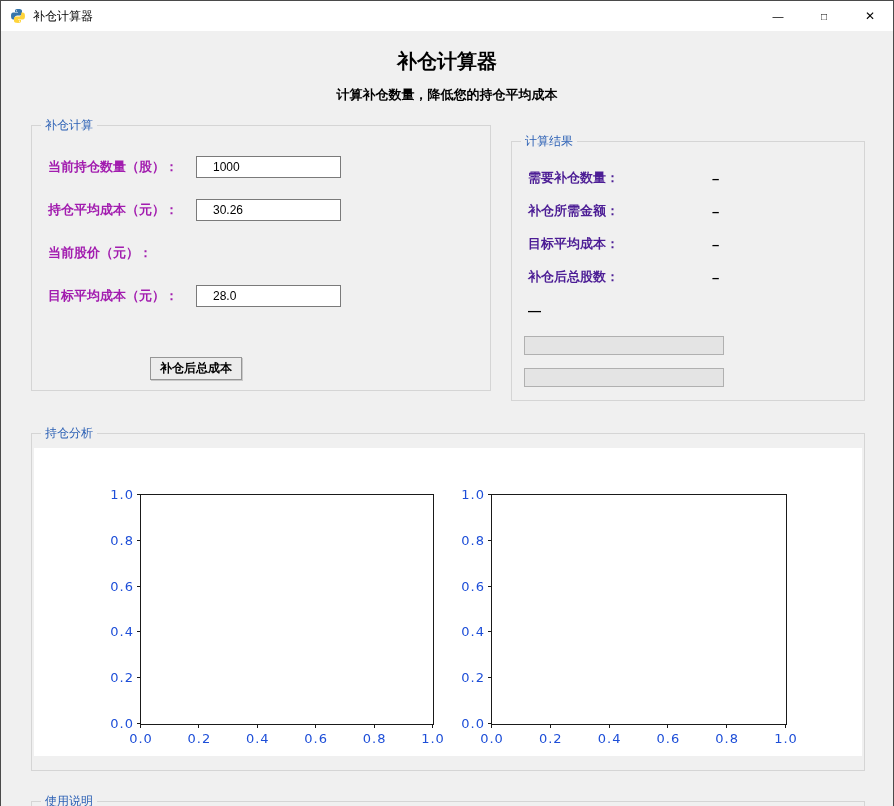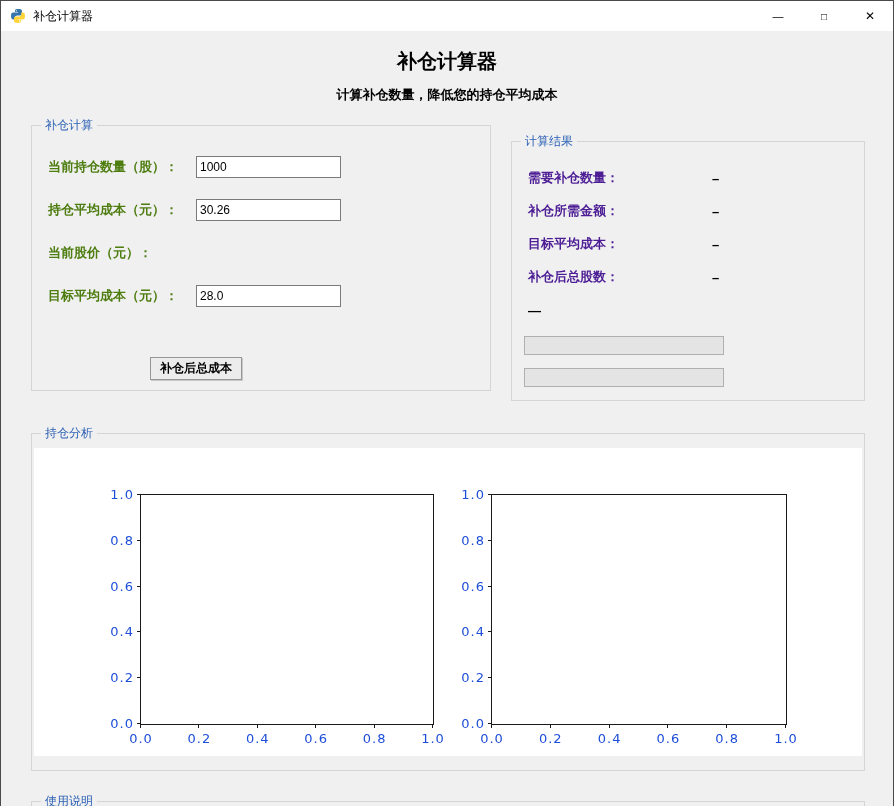--- a/index.html
+++ b/index.html
@@ -30,23 +30,23 @@
             font-size:12px; color:#2a5fb4; }
 
   .group.calc    { left:30px; top:124px; width:460px; height:266px; }
   .group.result  { left:510px; top:140px; width:354px; height:260px; }
   .group.analysis{ left:30px; top:432px; width:834px; height:338px; }
   .group.usage   { left:30px; top:800px; width:834px; height:60px; }
 
   
   .form { padding:29px 0 0 16px; }
   .frow { display:flex; align-items:center; height:24px; margin-bottom:19px; }
-  .flabel { width:148px; font-size:13px; font-weight:bold; color:#4d7c0f; }
+  .flabel { width:148px; font-size:13px; font-weight:bold; color:#a21caf; }
   .entry { width:145px; height:22px; border:1px solid #7a7a7a; background:#fff;
-           font-family:"Liberation Sans","DejaVu Sans",sans-serif; font-size:12px; padding:0 3px; }
+           font-family:"Liberation Sans","DejaVu Sans",sans-serif; font-size:12px; padding:0 16px; }
   .btn { margin:30px 0 0 102px; width:92px; height:23px; background:#ececec;
          border:1px solid #969696; font-family:inherit; font-size:12px; font-weight:bold;
          color:#000; box-shadow:1px 1px 0 #c9c9c9; }
 
   
   .rrows { padding:26px 0 0 16px; }
   .rrow { display:flex; align-items:center; height:20px; margin-bottom:13px; }
   .rlabel { width:184px; font-size:13px; font-weight:bold; color:#4c1d95; }
   .rvalue { font-size:13px; font-weight:bold; color:#000; }
   .rbar { width:200px; height:19px; margin-left:12px; background:#e4e4e4; border:1px solid #b0b0b0; }

